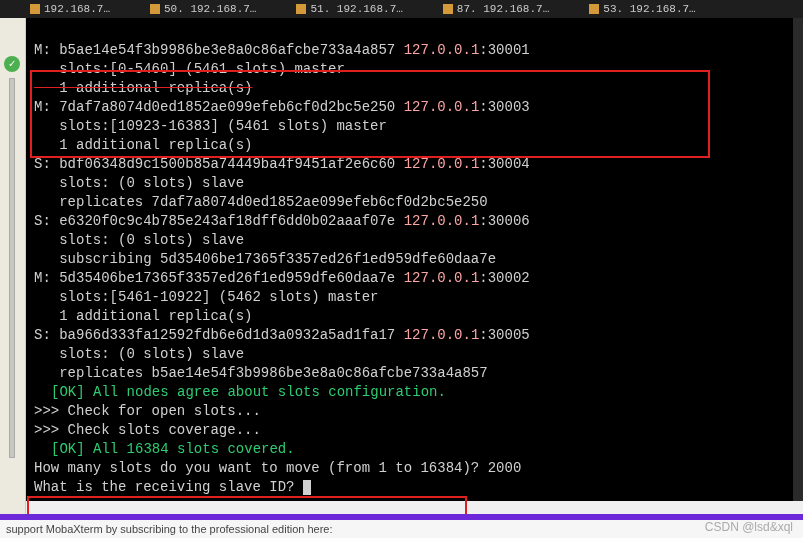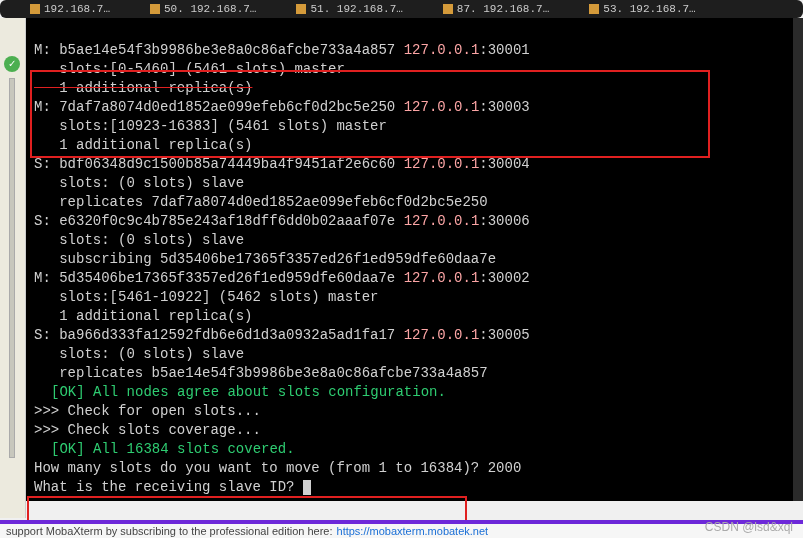--- a/index.html
+++ b/index.html
@@ -15,21 +15,20 @@
   .tab-strip {
     height: 18px;
     background: #1e1e1e;
     display: flex;
     gap: 40px;
     padding-left: 30px;
     align-items: center;
     color: #ccc;
     font-size: 11px;
     overflow: hidden;
-    border-radius: 6px;
   }
   .tab {
     display: flex;
     align-items: center;
     gap: 4px;
     white-space: nowrap;
   }
   .tab-icon {
     width: 10px; height: 10px;
     background: #d49a3a;
@@ -111,30 +110,30 @@
     width: 8px;
     height: 15px;
     background: #d0d0d0;
     vertical-align: middle;
   }
   .strike { text-decoration: line-through; text-decoration-color: #e02020; }
   .footer {
     position: absolute;
     left: 0;
     bottom: 0;
-    height: 18px;
+    height: 24px;
     width: 100%;
     background: #f6f6f6;
     color: #444;
     font-family: Arial, sans-serif;
     font-size: 11px;
     padding: 2px 6px;
     display: flex;
     align-items: center;
-    border-top: 4px solid #6d28d9;
+    border-top: 6px solid #6d28d9;
   }
   .footer a { color: #1a6fd6; text-decoration: none; margin-left: 4px; }
   .watermark {
     position: absolute;
     right: 10px;
     bottom: 4px;
     color: #aaa;
     font-family: Arial, sans-serif;
     font-size: 12px;
   }
@@ -197,15 +196,14 @@
 <span><span>What is the receiving slave ID? </span><span class="cursor"></span></span>
 </div>
 
 <div class="scroll"></div>
 
 <div class="box1"></div>
 <div class="box2"></div>
 
 <div class="footer">
   <span>support MobaXterm by subscribing to the professional edition here:</span>
-  <a href="#">https://mobaxterm.mobatek.net</a>
 </div>
 <div class="watermark">CSDN @lsd&amp;xql</div>
 
 </body></html>

